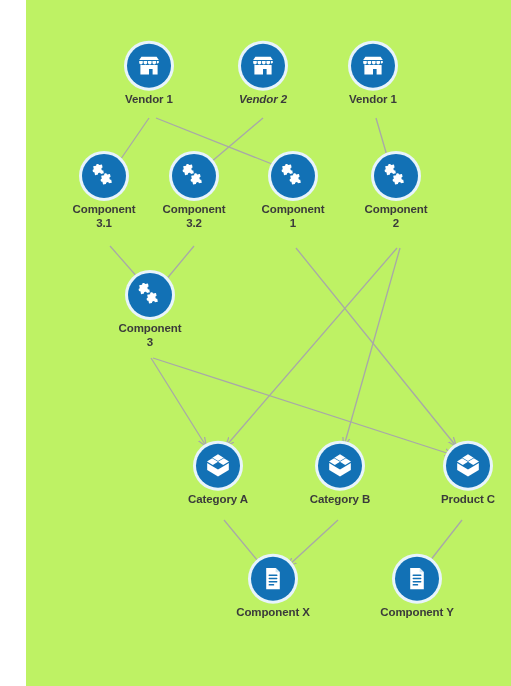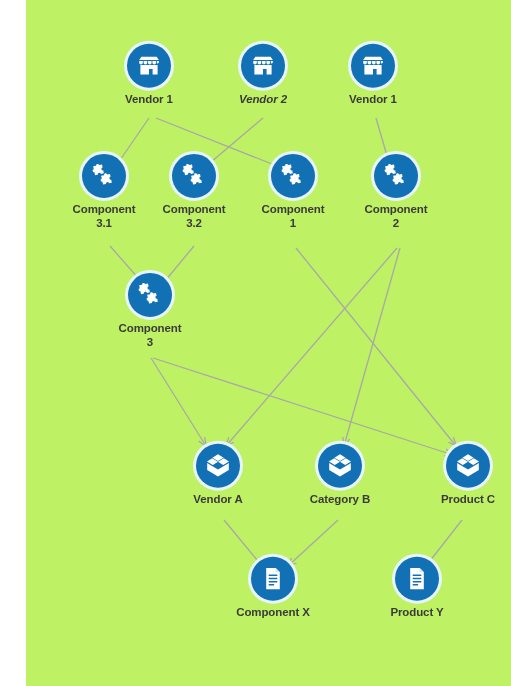--- a/index.html
+++ b/index.html
@@ -216,21 +216,21 @@
       <div class="node" style="left: 192px; top: 475px;">
         <div class="node-circle" style="background: rgb(18, 113, 181); box-shadow: rgb(232, 244, 251) 0px 0px 0px 3px;">
     <svg width="26" height="26" viewBox="0 0 26 26" fill="#ffffff">
       <path d="M13 1.6 L18.6 5.0 L13 8.4 L7.4 5.0 Z"></path>
       <path d="M13 9.0 L18.8 5.6 L24.0 8.8 L18.2 12.2 Z"></path>
       <path d="M13 9.0 L7.2 5.6 L2.0 8.8 L7.8 12.2 Z"></path>
       <path d="M2.2 10.4 L7.9 13.8 L13 16.9 L13 23.8 L2.2 17.4 Z"></path>
       <path d="M23.8 10.4 L18.1 13.8 L13 16.9 L13 23.8 L23.8 17.4 Z"></path>
     </svg>
         </div>
-        <div class="node-label" style="color: rgb(59, 59, 59);">Vendor A</div>
+        <div class="node-label" style="color: rgb(59, 59, 59);">Category A</div>
       </div>
       <div class="node" style="left: 314px; top: 475px;">
         <div class="node-circle" style="background: rgb(18, 113, 181); box-shadow: rgb(232, 244, 251) 0px 0px 0px 3px;">
     <svg width="26" height="26" viewBox="0 0 26 26" fill="#ffffff">
       <path d="M13 1.6 L18.6 5.0 L13 8.4 L7.4 5.0 Z"></path>
       <path d="M13 9.0 L18.8 5.6 L24.0 8.8 L18.2 12.2 Z"></path>
       <path d="M13 9.0 L7.2 5.6 L2.0 8.8 L7.8 12.2 Z"></path>
       <path d="M2.2 10.4 L7.9 13.8 L13 16.9 L13 23.8 L2.2 17.4 Z"></path>
       <path d="M23.8 10.4 L18.1 13.8 L13 16.9 L13 23.8 L23.8 17.4 Z"></path>
     </svg>
@@ -270,17 +270,17 @@
       <path d="M6.2 2.4 h9.6 l4.0 4.0 v17.2 h-13.6 Z"></path>
       <path d="M15.6 2.6 v4.0 h4.0 Z" fill="#cfe4f2"></path>
       <g fill="#1271b5">
         <rect x="8.6" y="8.8" width="8.8" height="1.5" rx="0.6"></rect>
         <rect x="8.6" y="12.0" width="8.8" height="1.5" rx="0.6"></rect>
         <rect x="8.6" y="15.2" width="8.8" height="1.5" rx="0.6"></rect>
         <rect x="8.6" y="18.4" width="5.6" height="1.5" rx="0.6"></rect>
       </g>
     </svg>
         </div>
-        <div class="node-label" style="color: rgb(59, 59, 59);">Product Y</div>
+        <div class="node-label" style="color: rgb(59, 59, 59);">Component Y</div>
       </div>
     </div>
 
 </div>
 
 </body></html>

